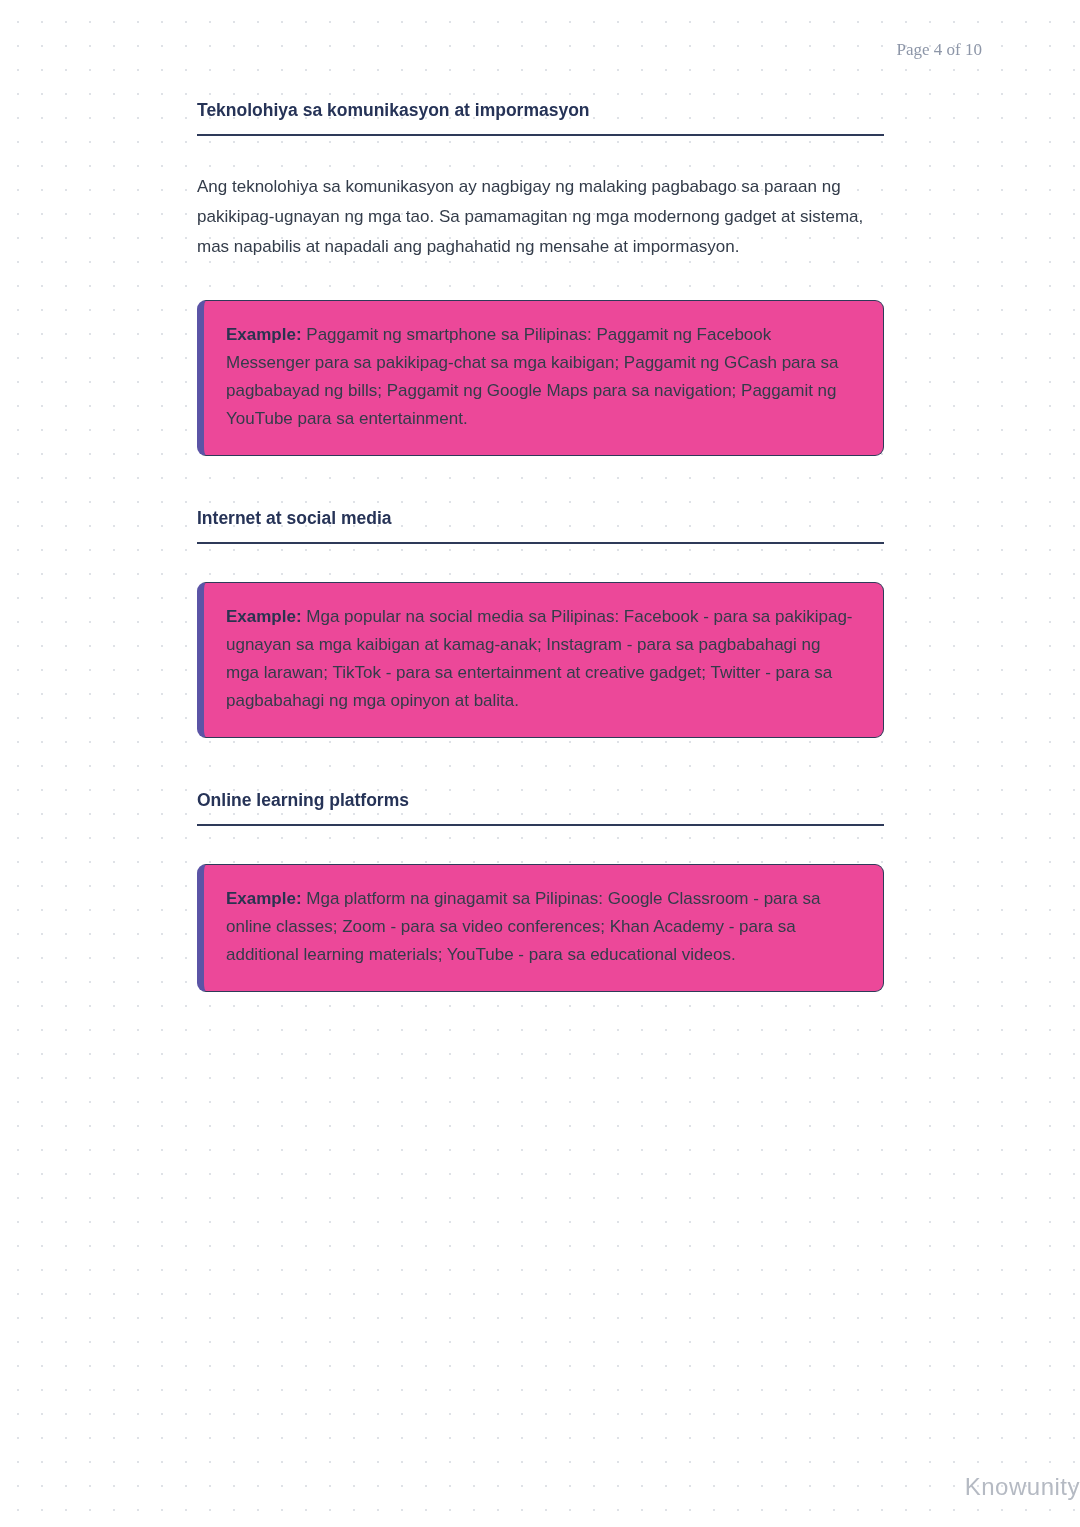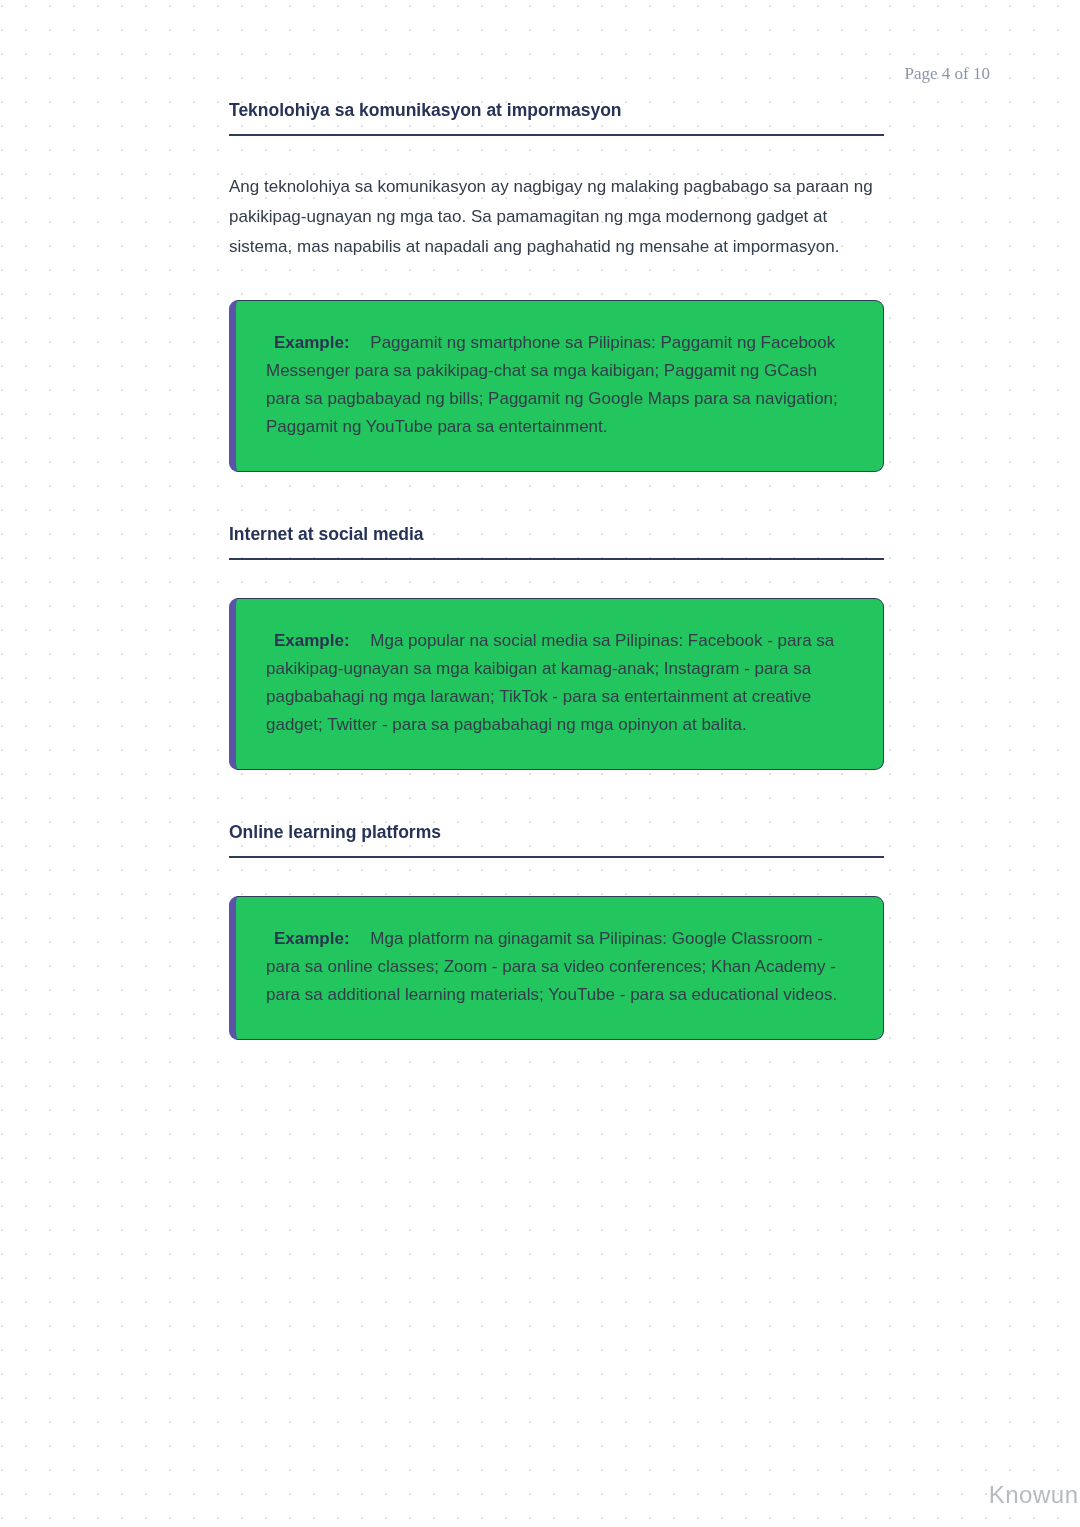--- a/index.html
+++ b/index.html
@@ -1,15 +1,15 @@
 <!DOCTYPE html>
 <html><head>
 <meta charset="utf-8">
 <style>
-  * { margin: 8px; padding: 0; box-sizing: border-box; }
+  * { margin: 0; padding: 0; box-sizing: border-box; }
 
   html, body {
     width: 1080px;
   }
 
   body {
     position: relative;
     width: 1080px;
     min-height: 1527px;
     font-family: "Liberation Sans", "DejaVu Sans", sans-serif;
@@ -25,21 +25,21 @@
     top: 40px;
     right: 98px;
     font-family: "Liberation Serif", "DejaVu Serif", serif;
     font-size: 17px;
     color: #8d96a8;
   }
 
   .content {
     width: 687px;
     margin-left: 197px;
-    padding-top: 68px;
+    padding-top: 100px;
   }
 
   .section-heading {
     font-size: 17.5px;
     font-weight: bold;
     color: #263357;
     padding-bottom: 13px;
     border-bottom: 2px solid #2e3a59;
     margin-top: 52px;
   }
@@ -50,21 +50,21 @@
 
   .section-paragraph {
     margin-top: 36px;
     font-size: 17px;
     line-height: 30px;
     color: #333c4a;
   }
 
   .example-box {
     margin-top: 38px;
-    background: #22c55e;
+    background: #ec4899;
     border: 1.5px solid #2e3a59;
     border-left: 7px solid #5b54a6;
     border-radius: 9px;
     padding: 20px 26px 22px 22px;
   }
 
   .example-text {
     font-size: 17px;
     line-height: 28px;
     color: #333c4a;

